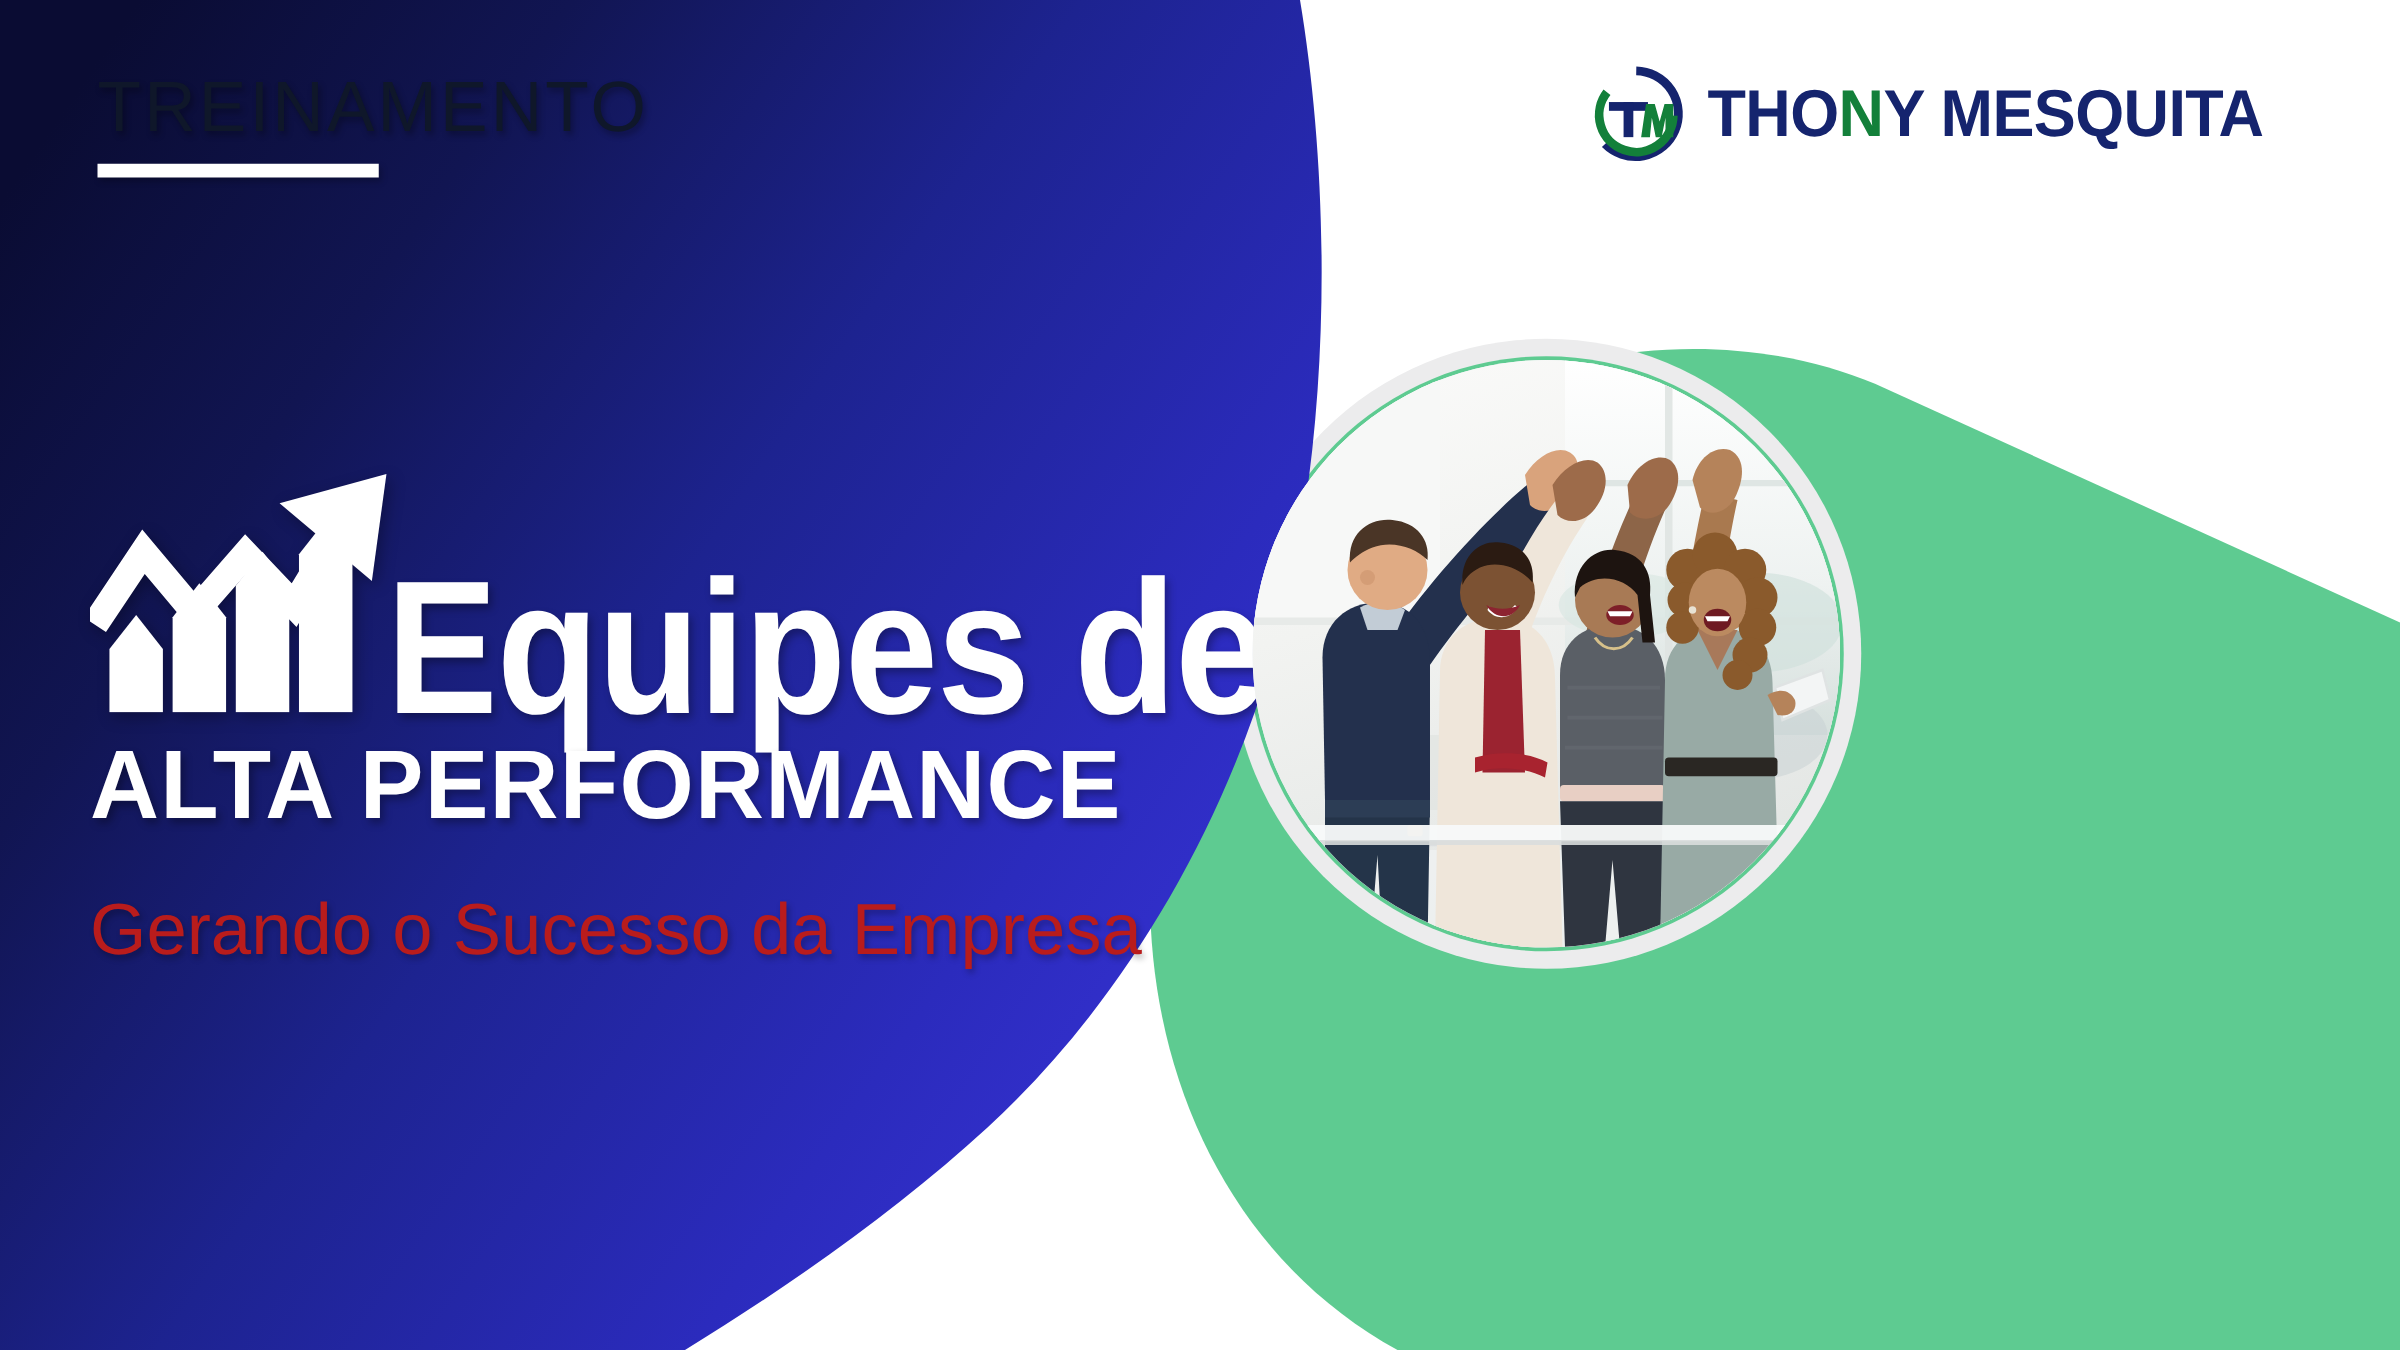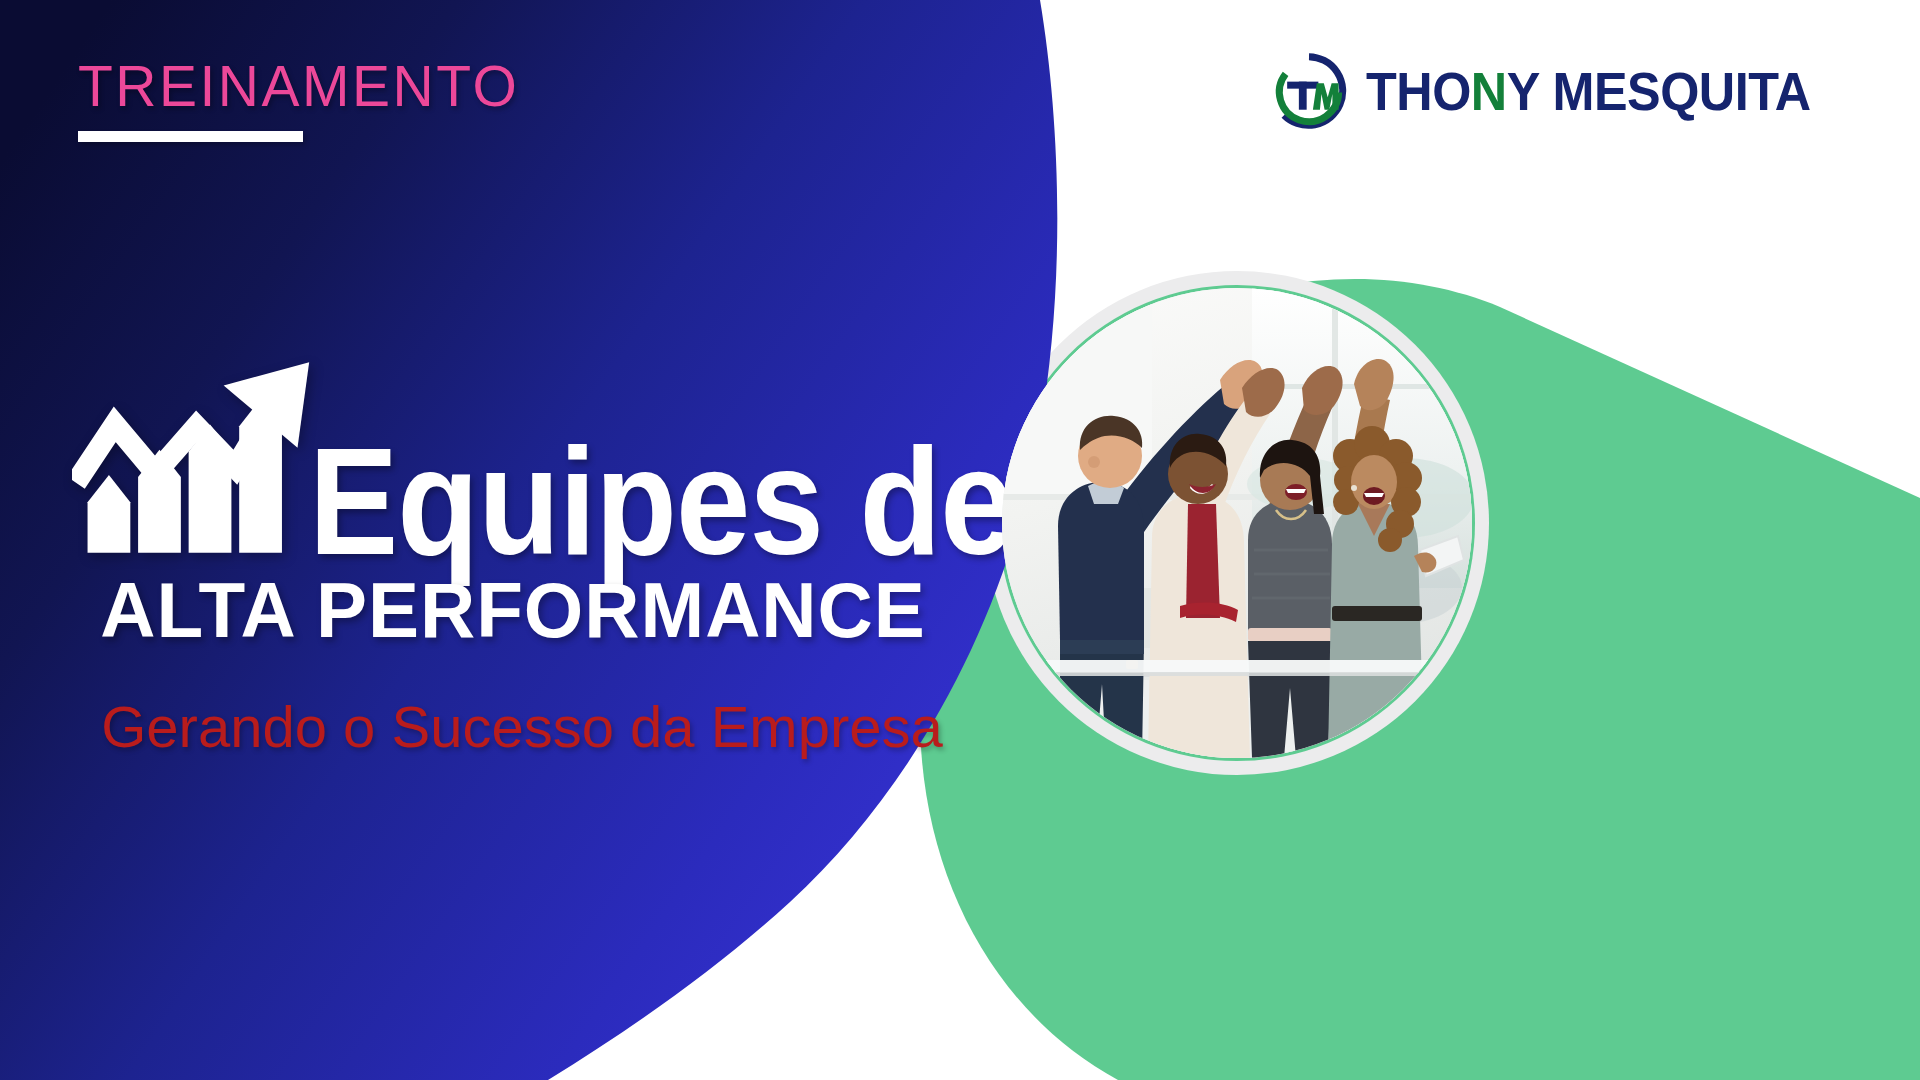--- a/index.html
+++ b/index.html
@@ -30,41 +30,40 @@
   .eyebrow-wrap {
     position: absolute;
     left: 78px;
     top: 58px;
     z-index: 6;
   }
   .eyebrow {
     font-family: "Liberation Sans", sans-serif;
     font-size: 57px;
     letter-spacing: 2.5px;
-    color: #ec4899;
+    color: #0f172a;
     font-weight: 400;
     line-height: 1;
     white-space: nowrap;
     text-shadow: 2px 3px 5px rgba(0,0,0,0.30);
   }
   .eyebrow-rule {
     margin-top: 16px;
     width: 225px;
     height: 11px;
     background: #ffffff;
     box-shadow: 2px 3px 5px rgba(0,0,0,0.25);
   }
 
   .title-block {
     position: absolute;
     left: 72px;
-    top: 353px;
+    top: 370px;
     z-index: 6;
     width: 900px;
-    text-align: center;
   }
   .title-row-1 {
     display: flex;
     align-items: flex-end;
     height: 200px;
   }
   .growth-icon {
     width: 243px;
     height: 195px;
     flex: 0 0 auto;

